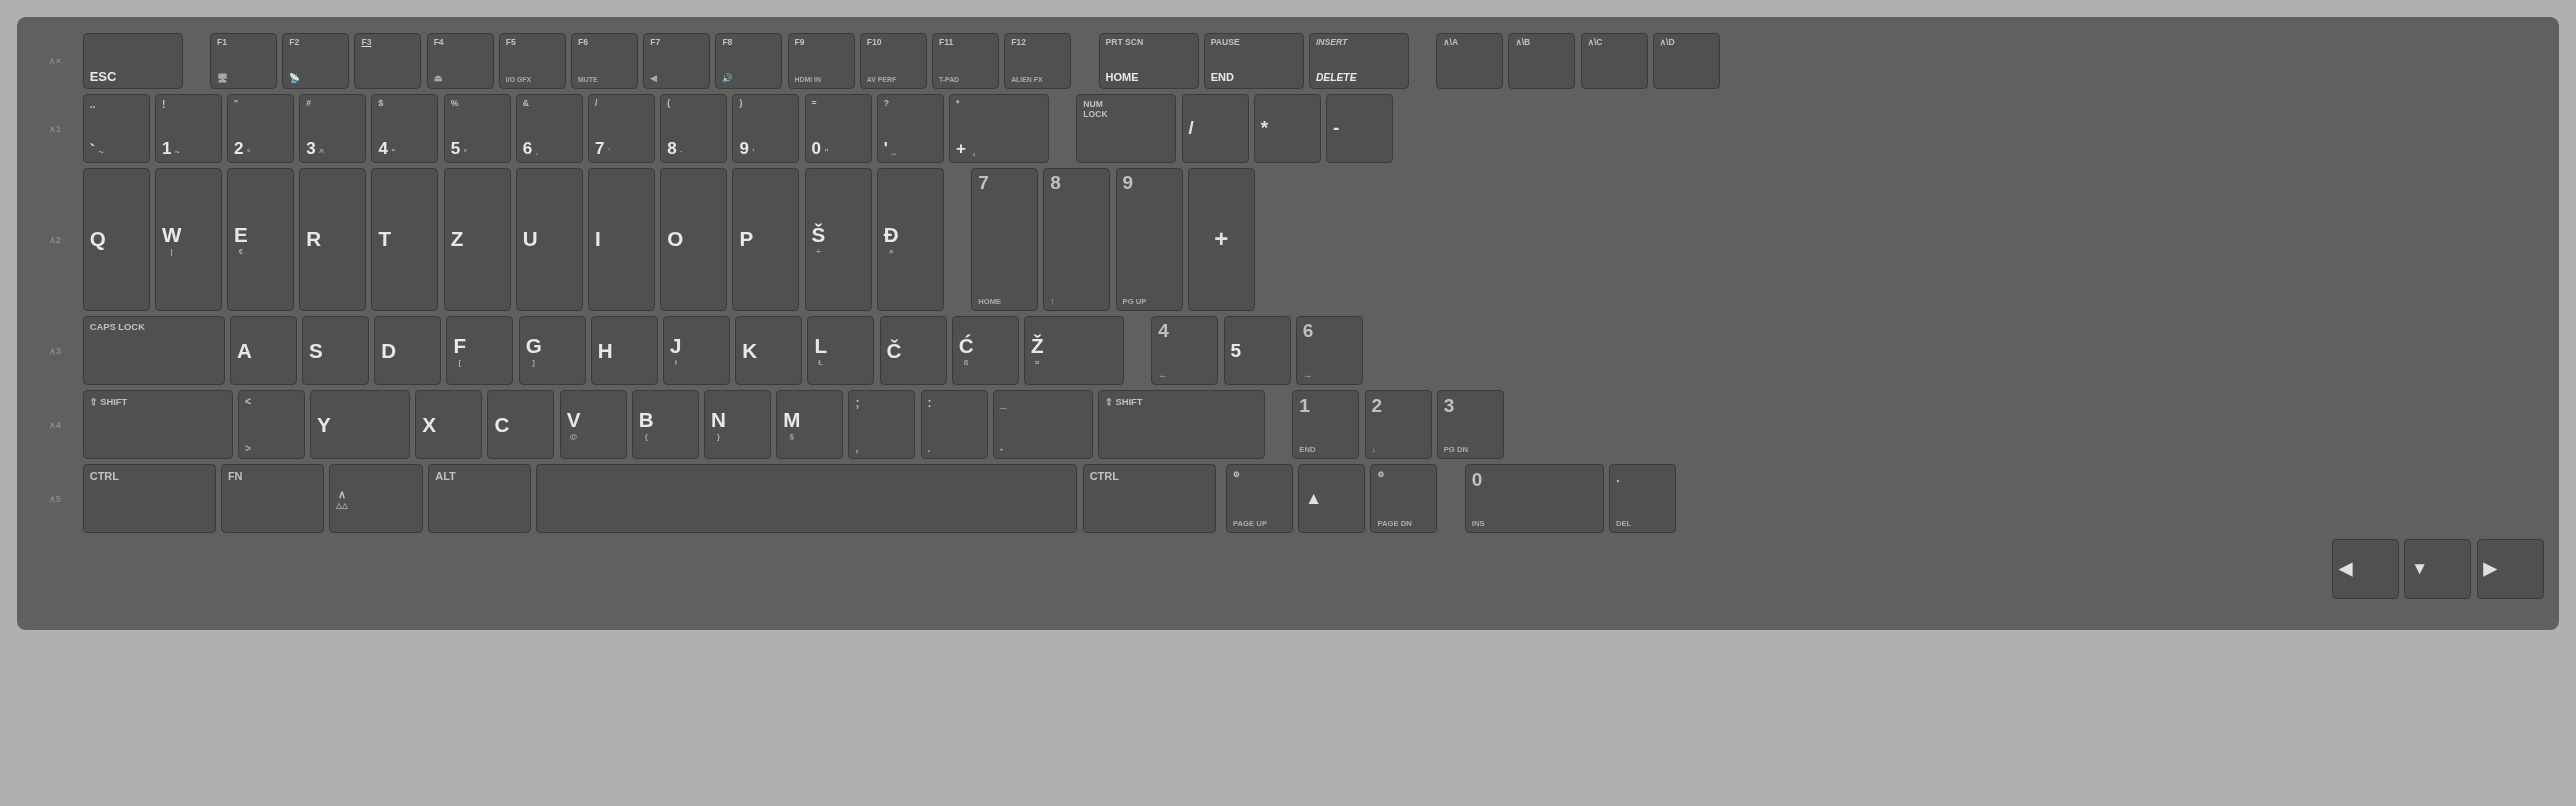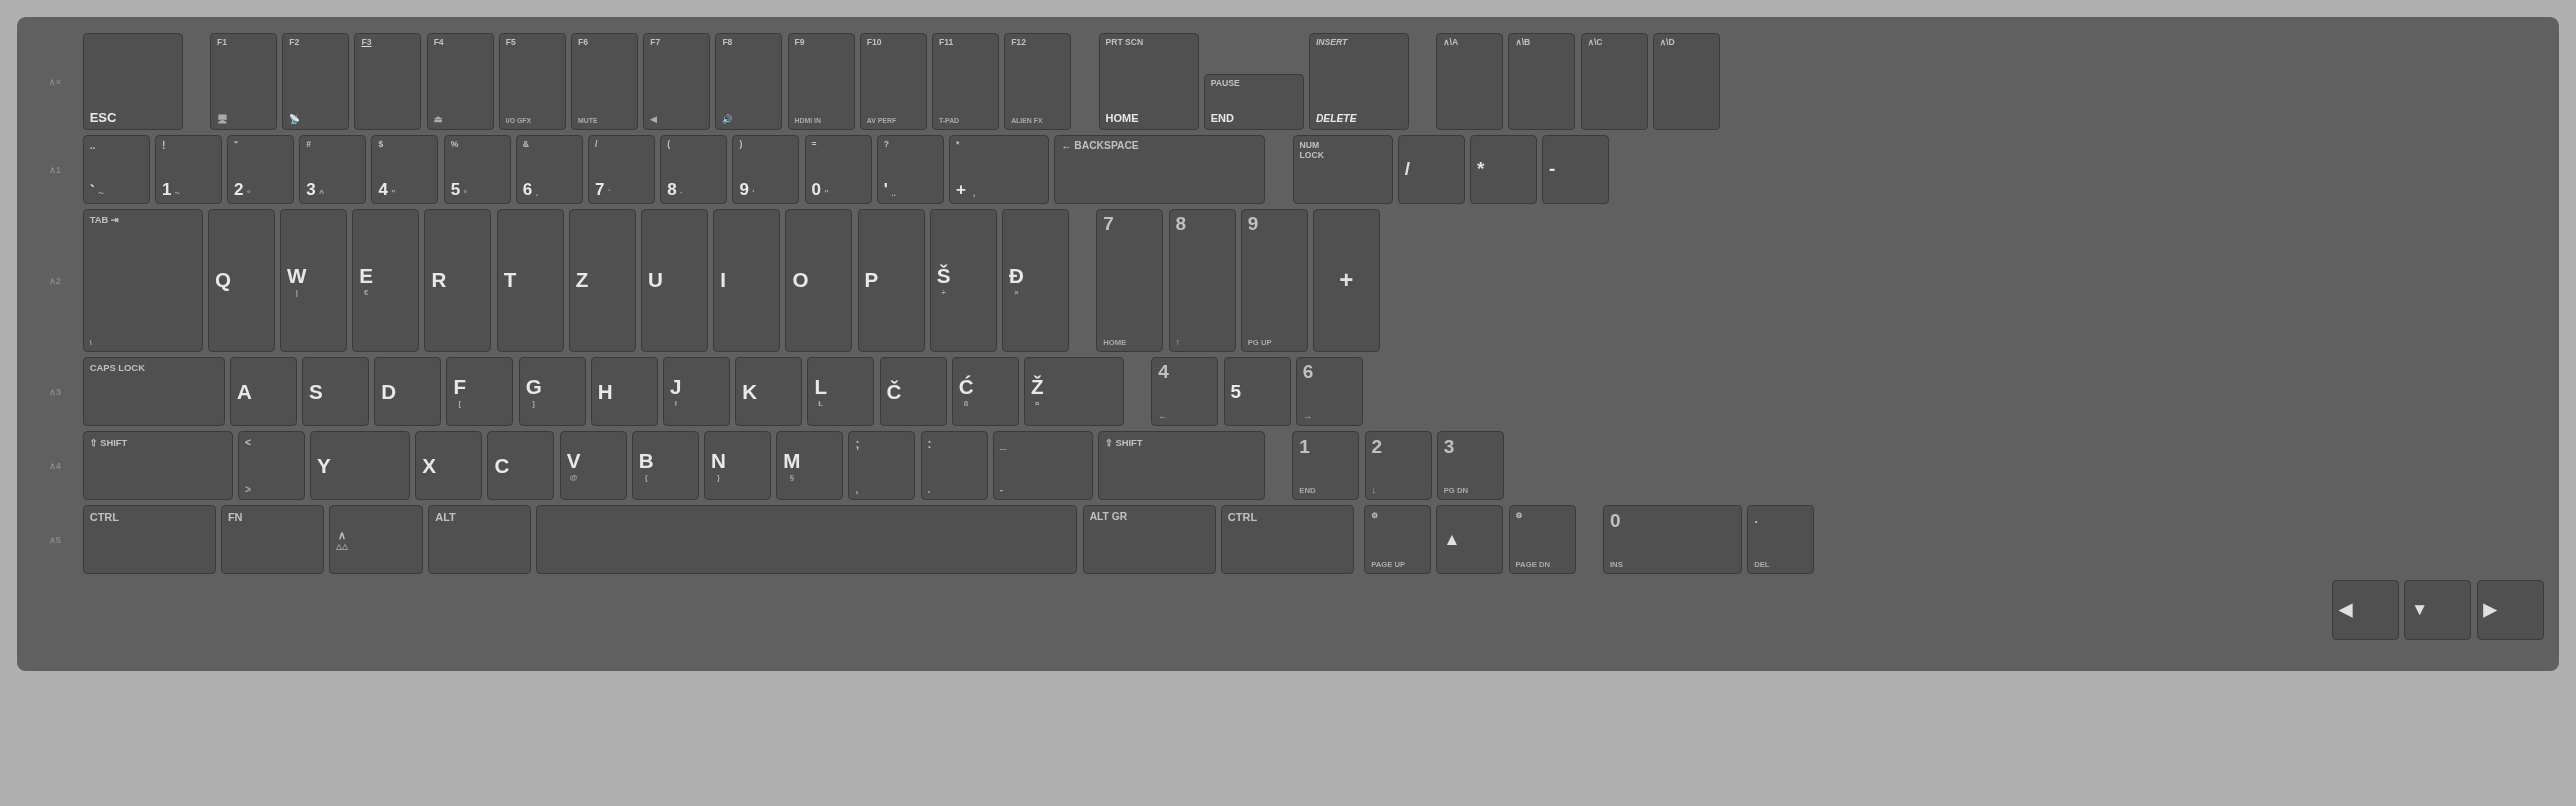--- a/index.html
+++ b/index.html
@@ -150,21 +150,21 @@
       <span style="font-size:6.9px;color:#aaa;margin-top:auto;">ALIEN FX</span>
     </div>
 
     <div class="fn-row-gap"></div>
 
     <div class="key w1h" style="min-height:56px;">
       <span class="top-label">PRT SCN</span>
       <span class="main-label" style="font-size:11px;margin-top:auto;">HOME</span>
     </div>
 
-    <div class="key w1h" style="min-height:56px;margin-top:41px;">
+    <div class="key w1h" style="min-height:56px;">
       <span class="top-label">PAUSE</span>
       <span class="main-label" style="font-size:11px;margin-top:auto;">END</span>
     </div>
 
     <div class="key w1h" style="min-height:56px;font-style:italic;">
       <span class="top-label">INSERT</span>
       <span class="main-label" style="font-size:10.3px;margin-top:auto;">DELETE</span>
     </div>
 
     <div class="fn-row-gap"></div>
@@ -283,23 +283,20 @@
     </div>
 
     <div class="key w1h">
       <span class="top-label">*</span>
       <div style="display:flex;gap:6.9px;align-items:flex-end;margin-top:auto;">
         <span class="main-label">+</span>
         <span style="font-size:9.4px;color:#aaa;">,</span>
       </div>
     </div>
 
-    <div class="key" style="width:211px;">
-      <span style="font-size:10.3px;color:#c0c0c0;">← BACKSPACE</span>
-    </div>
 
     <div class="fn-row-gap"></div>
 
     <div class="key w1h">
       <span style="font-size:8.6px;color:#c0c0c0;line-height:1.2;">NUM<br>LOCK</span>
     </div>
 
     <div class="key w1">
       <div style="display:flex;align-items:center;justify-content:center;height:100%;">
         <span style="font-size:19px;color:#e0e0e0;">/</span>
@@ -315,24 +312,20 @@
     <div class="key w1">
       <div style="display:flex;align-items:center;justify-content:center;height:100%;">
         <span style="font-size:19px;color:#e0e0e0;">-</span>
       </div>
     </div>
   </div>
 
   <div class="key-row">
     <div class="row-label" style="font-size:9.4px;">∧2</div>
 
-    <div class="key" style="width:120px;">
-      <span style="font-size:9.4px;color:#c0c0c0;">TAB ⇥</span>
-      <span style="font-size:7.7px;color:#aaa;margin-top:auto;">\</span>
-    </div>
 
     <div class="key w1">
       <div style="display:flex;align-items:center;justify-content:center;height:100%;">
         <span style="font-size:20.6px;font-weight:bold;color:#e8e8e8;">Q</span>
       </div>
     </div>
 
     <div class="key w1">
       <div style="display:flex;align-items:center;justify-content:center;height:100%;flex-direction:column;">
         <span style="font-size:20.6px;font-weight:bold;color:#e8e8e8;">W</span>
@@ -646,23 +639,20 @@
       </div>
     </div>
 
     <div class="key" style="width:103px;min-height:69px;">
       <span style="font-size:11px;color:#c0c0c0;">ALT</span>
     </div>
 
     <div class="key" style="width:541px;min-height:69px;">
     </div>
 
-    <div class="key" style="width:133px;min-height:69px;">
-      <span style="font-size:10.3px;color:#c0c0c0;">ALT GR</span>
-    </div>
 
     <div class="key" style="width:133px;min-height:69px;">
       <span style="font-size:11px;color:#c0c0c0;">CTRL</span>
     </div>
 
     <div style="display:flex;flex-direction:column;gap:5.2px;margin-left:5.2px;">
       <div style="display:flex;gap:5.2px;">
 
         <div class="key w1" style="min-height:69px;">
           <span style="font-size:7.7px;color:#c0c0c0;">⚙</span>

